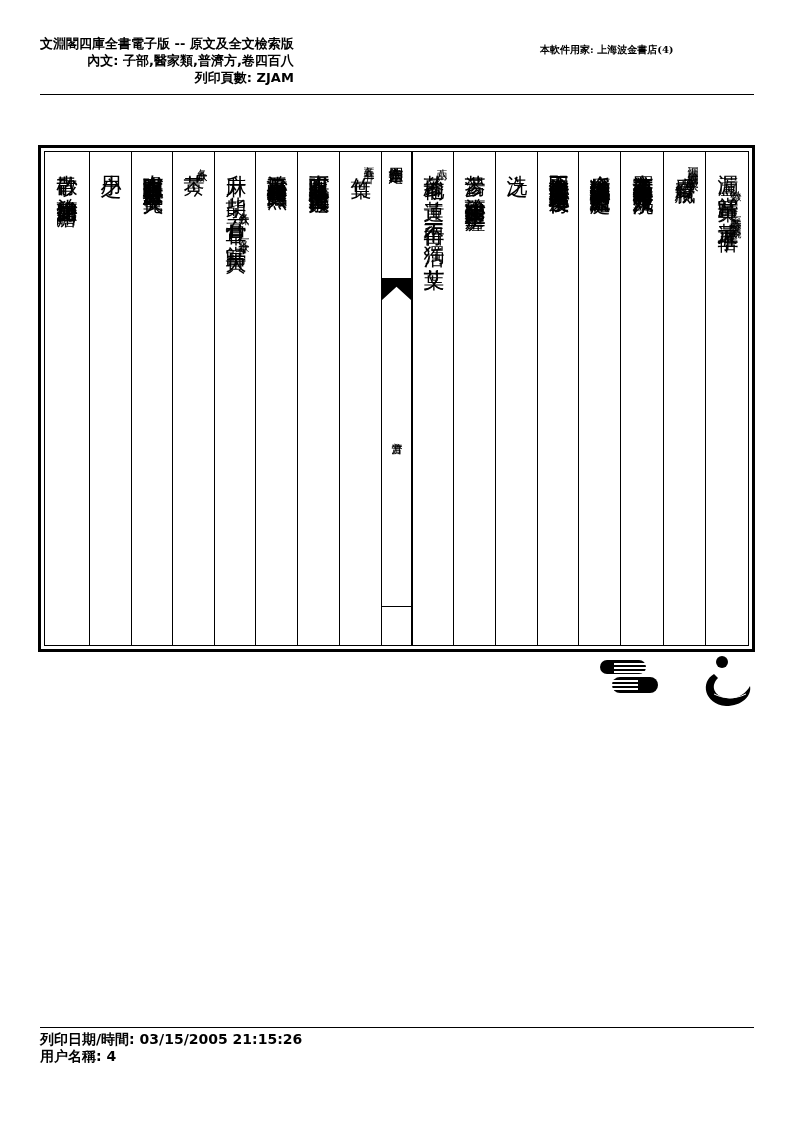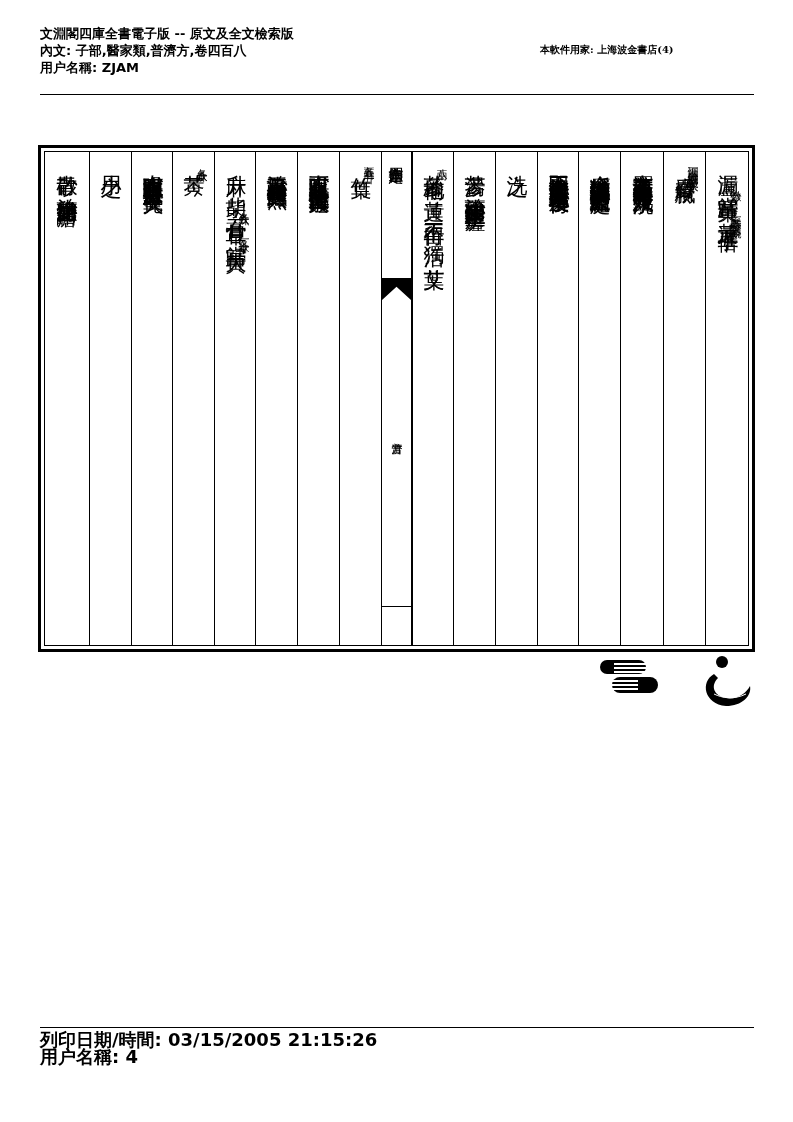--- a/index.html
+++ b/index.html
@@ -1,45 +1,45 @@
 <!DOCTYPE html>
 <html><head>
 <meta charset="utf-8">
 <style>
   html, body { margin:0; padding:0; background:#ffffff; }
   body { width:793px; height:1122px; position:relative; overflow:hidden;
          font-family: "DejaVu Serif", "Liberation Serif", serif; color:#000; }
   .hdr { position:absolute; font-family: "DejaVu Sans", "Liberation Sans", sans-serif; font-weight:bold; font-size:13px; line-height:17px; }
-  .hdr-left { left:40px; top:25px; }
+  .hdr-left { left:40px; top:35px;text-align:right; }
   .hdr-right { right:38px; top:40px; text-align:left; font-family:"DejaVu Serif","Liberation Serif",serif; font-weight:bold; font-size:10px; line-height:24px; top:38px; left:540px; }
   .rule-top { position:absolute; left:40px; top:94px; width:714px; height:1px; background:#000; }
   .frame-outer { position:absolute; left:38px; top:145px; width:717px; height:507px; border:3px solid #000; box-sizing:border-box; }
   .frame-inner { position:absolute; left:44px; top:151px; width:705px; height:495px; border:1px solid #000; box-sizing:border-box; }
   .col { position:absolute; top:152px; height:493px; border-left:1px solid #000; box-sizing:border-box; }
   .vtext { position:absolute; top:6px; writing-mode:vertical-rl; text-orientation:upright; font-size:21px; line-height:28px; letter-spacing:1px; white-space:nowrap; }
   .seg { display:inline; }
   .note { display:inline-block; writing-mode:vertical-rl; font-size:11px; line-height:13px; letter-spacing:1px; vertical-align:top; }
   .gap { display:inline-block; height:20px; width:1px; }
   .center-strip { position:absolute; left:381px; top:152px; width:31px; height:493px; border-left:1px solid #000; border-right:1px solid #000; box-sizing:border-box; }
   .center-title { position:absolute; top:4px; left:3px; writing-mode:vertical-rl; text-orientation:upright; font-size:15px; line-height:22px; }
   .fishtail { position:absolute; left:0; top:126px; width:29px; height:22px; background:#000; clip-path: polygon(0 0,100% 0,100% 100%,50% 40%,0 100%); }
   .center-sub { position:absolute; top:282px; left:7px; writing-mode:vertical-rl; text-orientation:upright; font-size:11px; line-height:14px; }
   .center-line { position:absolute; left:0; top:454px; width:29px; height:1px; background:#000; }
   .logo-books { position:absolute; left:598px; top:657px; width:64px; height:40px; }
   .logo-swirl { position:absolute; left:696px; top:654px; width:60px; height:60px; }
   .rule-bottom { position:absolute; left:40px; top:1027px; width:714px; height:1px; background:#000; }
-  .ftr { position:absolute; left:40px; top:1031px; font-family: "DejaVu Sans", "Liberation Sans", sans-serif; font-weight:bold; font-size:18px; line-height:17px; }
+  .ftr { position:absolute; left:40px; top:1031px; font-family: "DejaVu Sans", "Liberation Sans", sans-serif; font-weight:bold; font-size:14px; line-height:17px; }
 </style>
 </head>
 <body>
 
 <div class="hdr hdr-left">
   <div>文淵閣四庫全書電子版 -- 原文及全文檢索版</div>
   <div>內文: 子部,醫家類,普濟方,卷四百八</div>
-  <div>用户名稱: ZJAM</div>
+  <div>列印頁數: ZJAM</div>
 </div>
 <div class="hdr hdr-right">
   <div>本軟件用家: 上海波金書店(4)</div>
 </div>
 <div class="rule-top"></div>
 
 <div class="frame-outer"></div>
 <div class="frame-inner"></div>
 
 <div id="columns">

